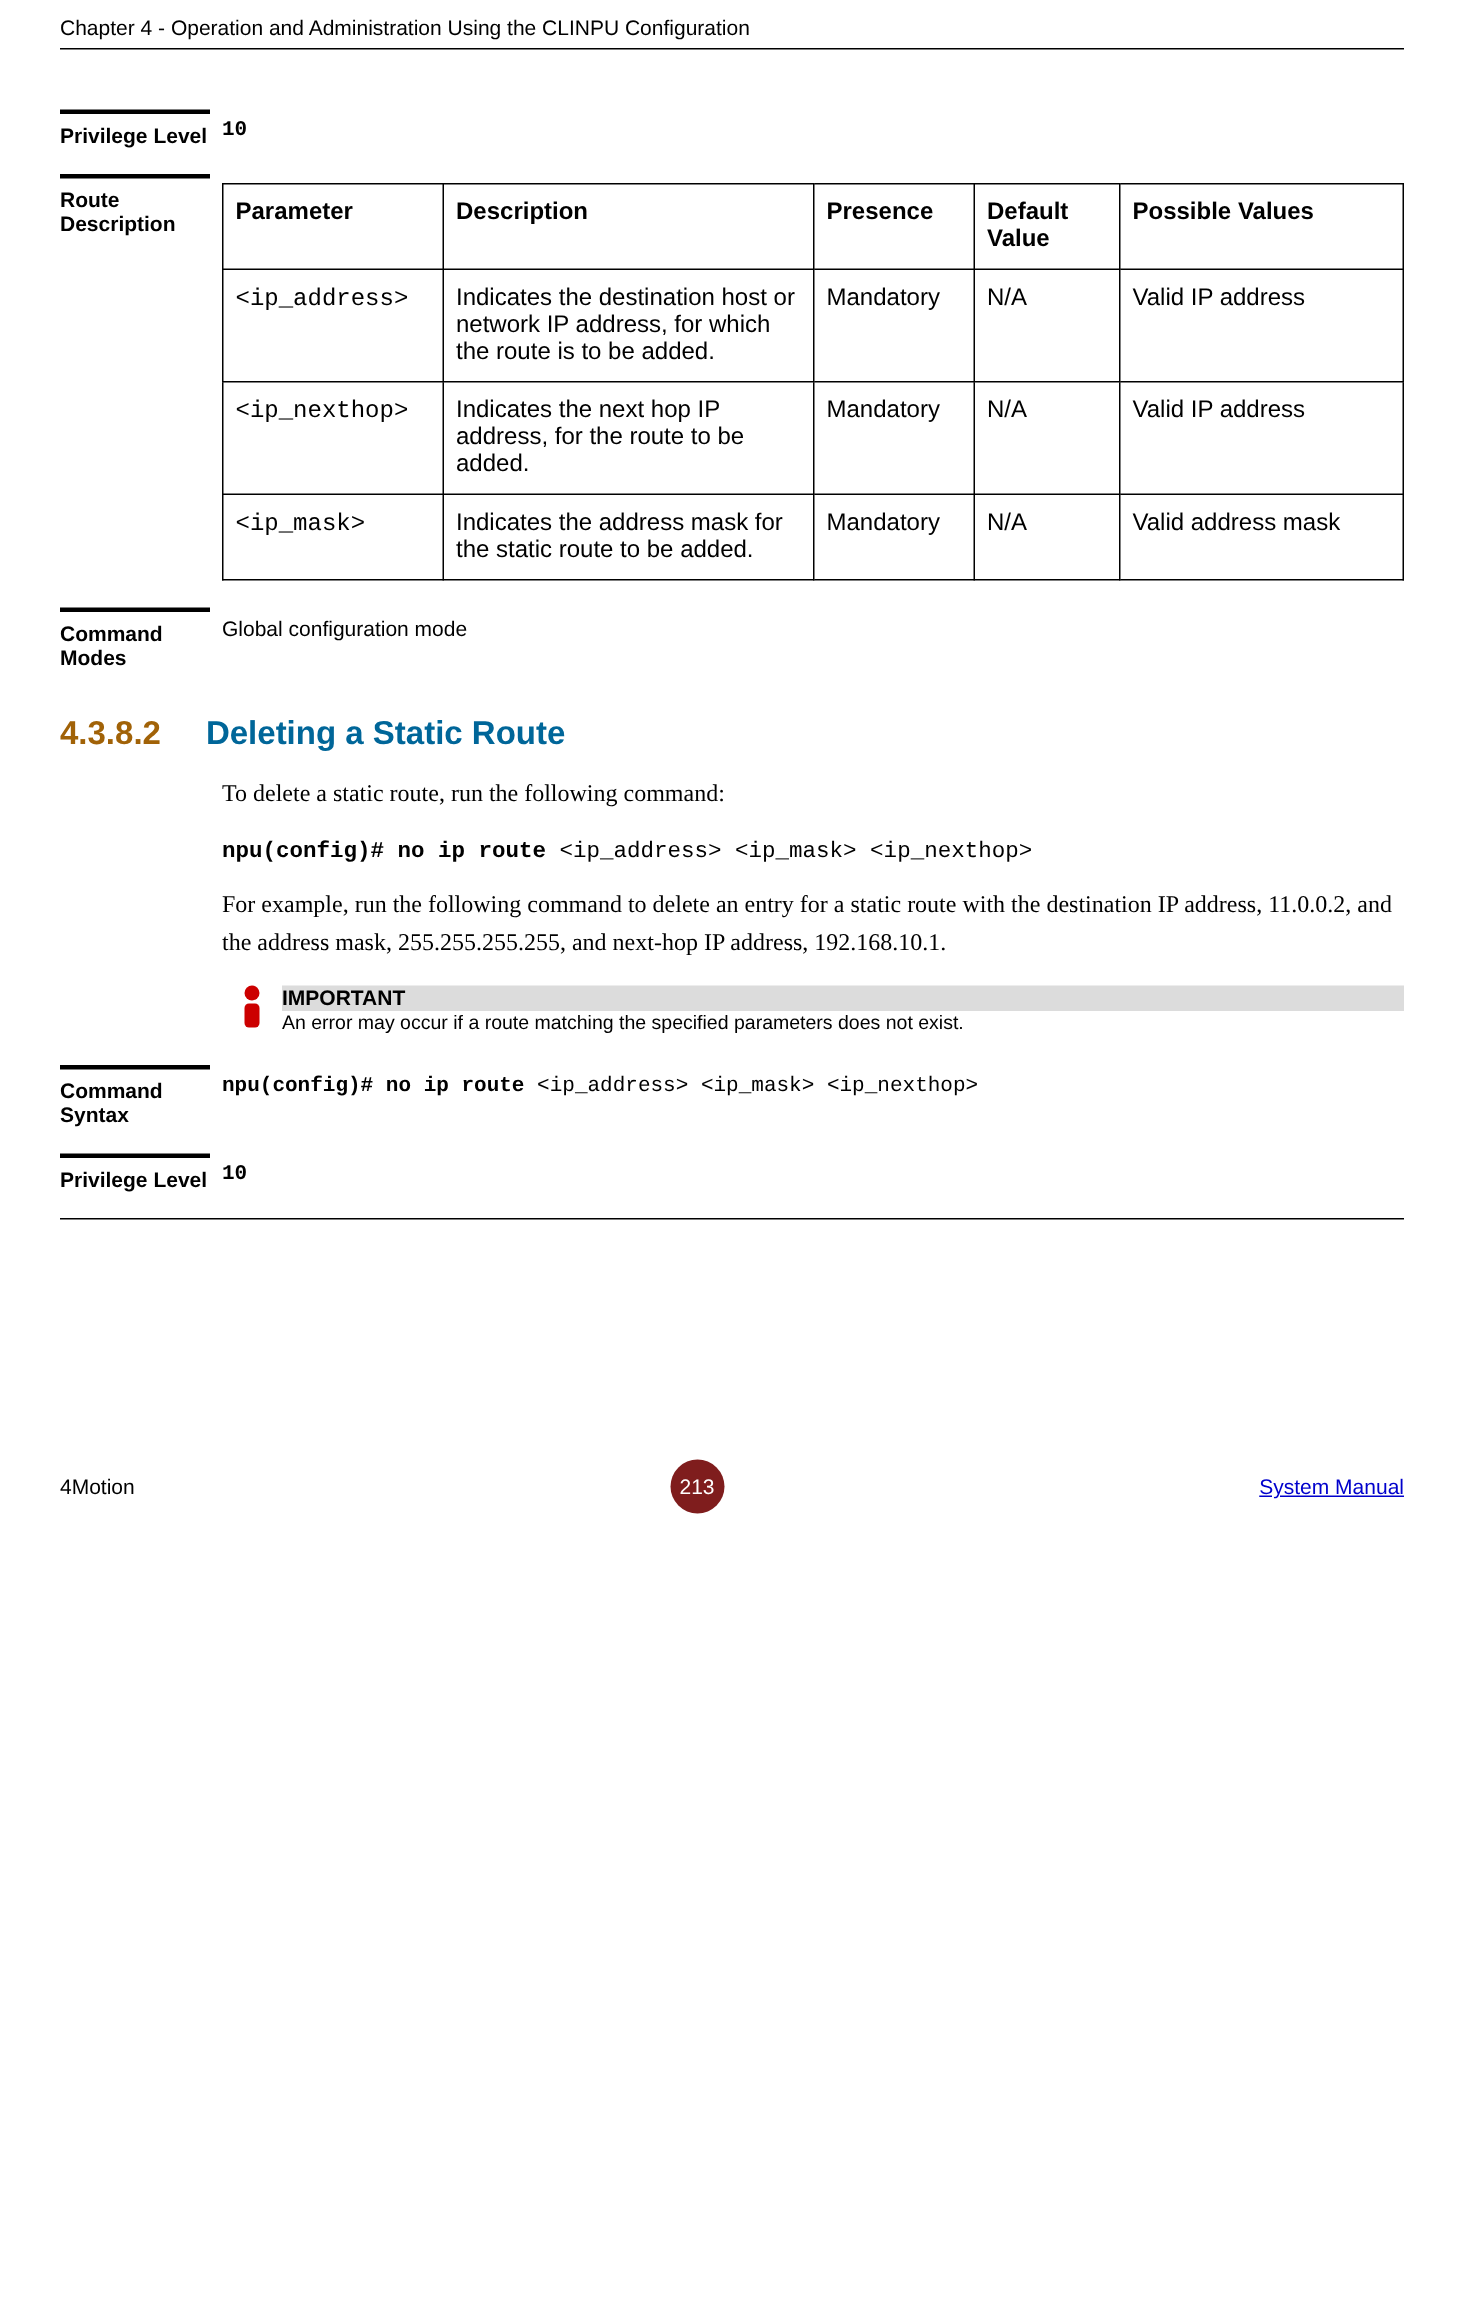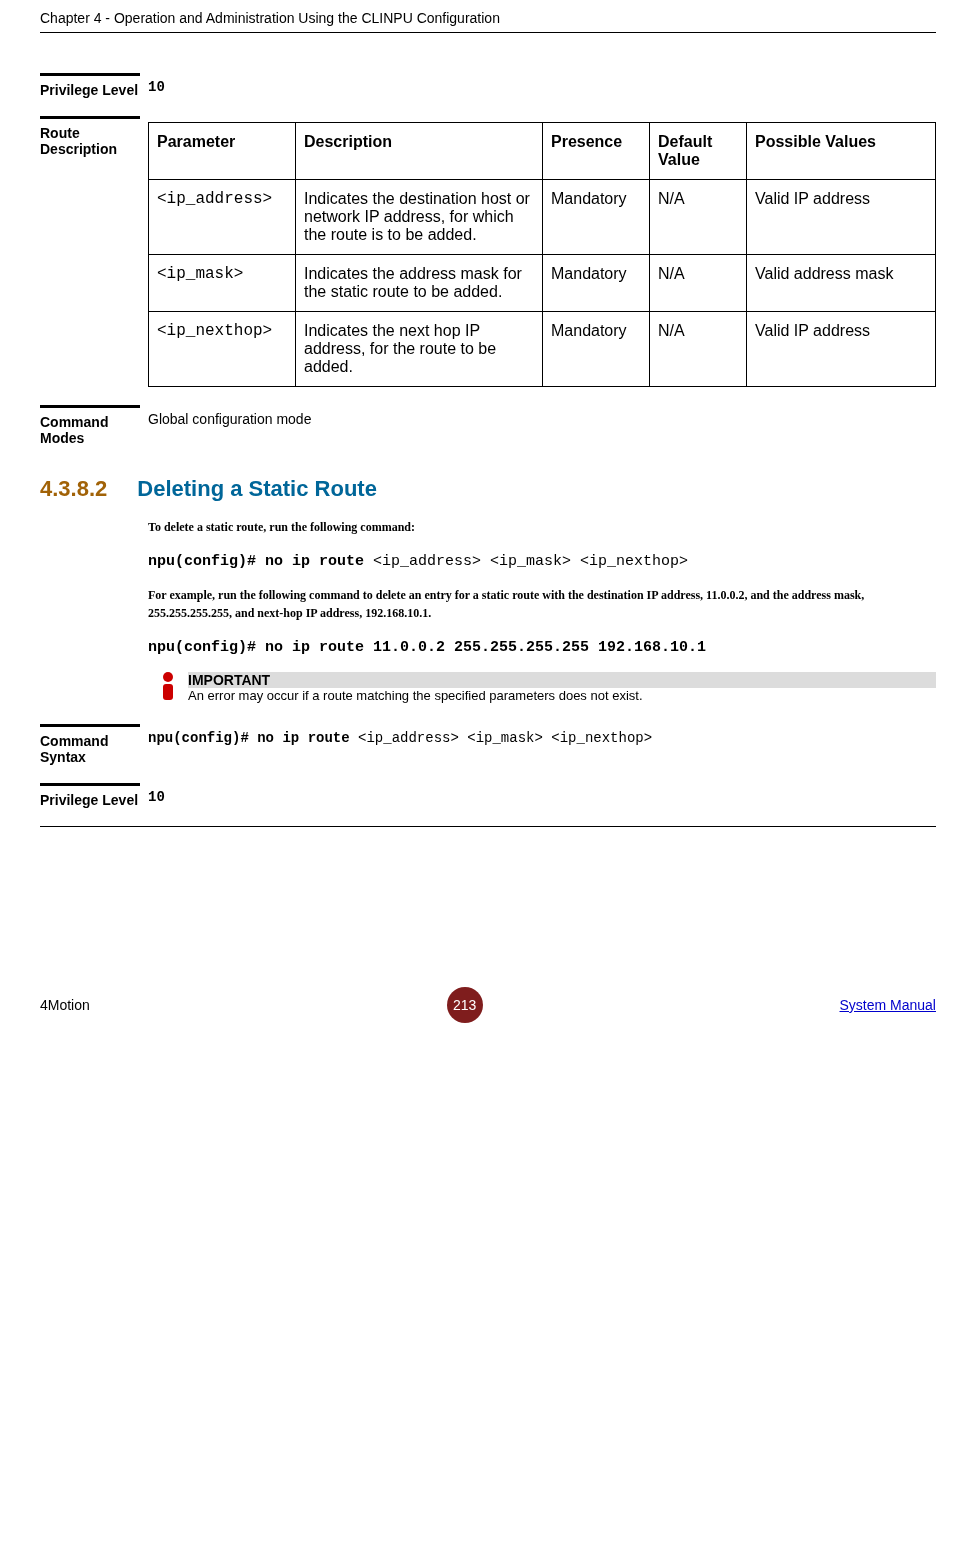--- a/index.html
+++ b/index.html
@@ -73,24 +73,23 @@
     font-weight: bold;
     font-size: 22px;
   }
   .section-title {
     color: #006699;
     font-weight: bold;
     font-size: 22px;
   }
   .body-text {
     font-family: Georgia, 'Times New Roman', serif;
-    font-size: 12px;
+    font-size: 16px;
     line-height: 1.55;
     margin: 0 0 16px 108px;
-    font-weight: bold;
   }
   .cmd-text {
     font-family: "Courier New", monospace;
     font-size: 15px;
     margin: 0 0 16px 108px;
   }
 
   .important-box {
     margin: 10px 0 20px 108px;
   }
@@ -189,52 +188,51 @@
           <th>Possible Values</th>
         </tr>
         <tr>
           <td class="mono">&lt;ip_address&gt;</td>
           <td>Indicates the destination host or network IP address, for which the route is to be added.</td>
           <td>Mandatory</td>
           <td>N/A</td>
           <td>Valid IP address</td>
         </tr>
         <tr>
+          <td class="mono">&lt;ip_nexthop&gt;</td>
+          <td>Indicates the next hop IP address, for the route to be added.</td>
+          <td>Mandatory</td>
+          <td>N/A</td>
+          <td>Valid IP address</td>
+        </tr>
+        <tr>
           <td class="mono">&lt;ip_mask&gt;</td>
           <td>Indicates the address mask for the static route to be added.</td>
           <td>Mandatory</td>
           <td>N/A</td>
           <td>Valid address mask</td>
         </tr>
-        <tr>
-          <td class="mono">&lt;ip_nexthop&gt;</td>
-          <td>Indicates the next hop IP address, for the route to be added.</td>
-          <td>Mandatory</td>
-          <td>N/A</td>
-          <td>Valid IP address</td>
-        </tr>
       </tbody>
         </table>
     </div>
   </div>
 
   <div class="block">
     <div class="block-label">Command Modes</div>
     <div class="block-content">Global configuration mode</div>
   </div>
 
   <div class="section-row">
     <span class="section-num">4.3.8.2</span>
     <span class="section-title">Deleting a Static Route</span>
   </div>
 
   <p class="body-text">To delete a static route, run the following command:</p>
   <p class="cmd-text"><span class="bold">npu(config)# no ip route </span><span>&lt;ip_address&gt; &lt;ip_mask&gt; &lt;ip_nexthop&gt;</span></p>
   <p class="body-text">For example, run the following command to delete an entry for a static route with the destination IP address, 11.0.0.2, and the address mask, 255.255.255.255, and next-hop IP address, 192.168.10.1.</p>
-  <p class="cmd-text bold">npu(config)# no ip route 11.0.0.2 255.255.255.255 192.168.10.1</p>
 
   <div class="important-box">
     <table class="important-table">
       <tbody>
           <tr>
         <td class="important-icon-cell" rowspan="2">
           <span class="info-icon">
             <span class="dot"></span><span class="bar"></span>
           </span>
         </td>

